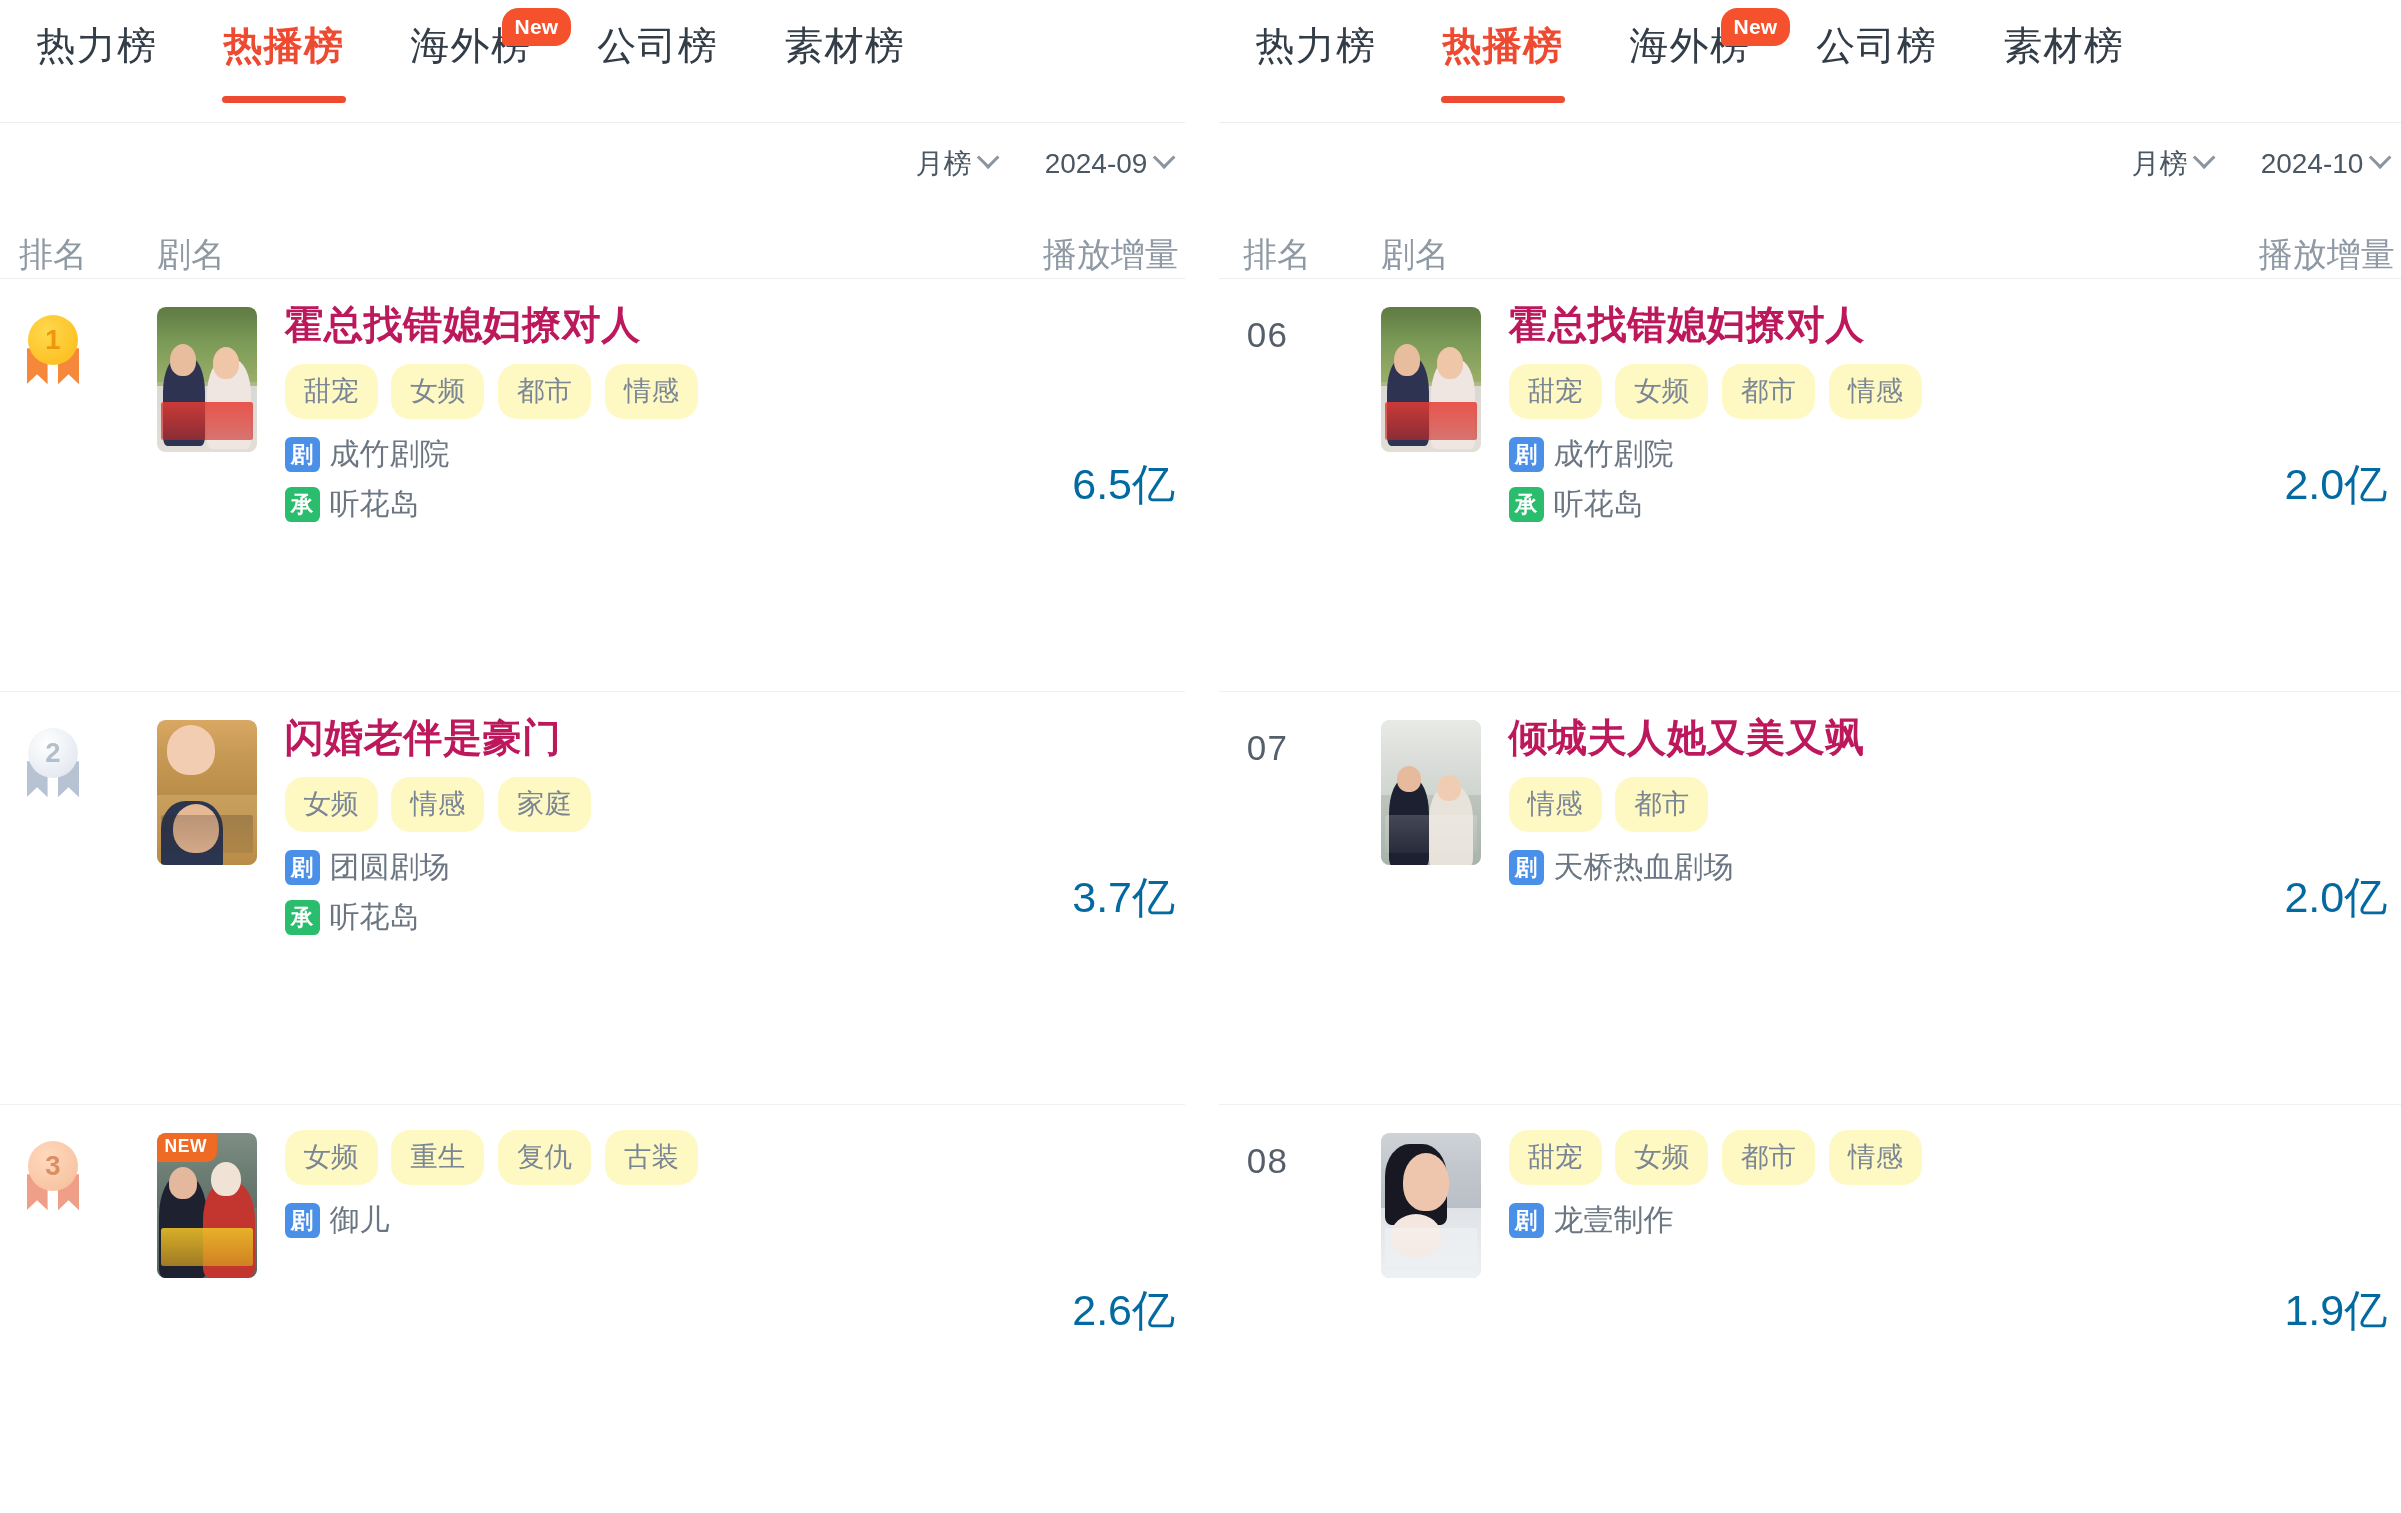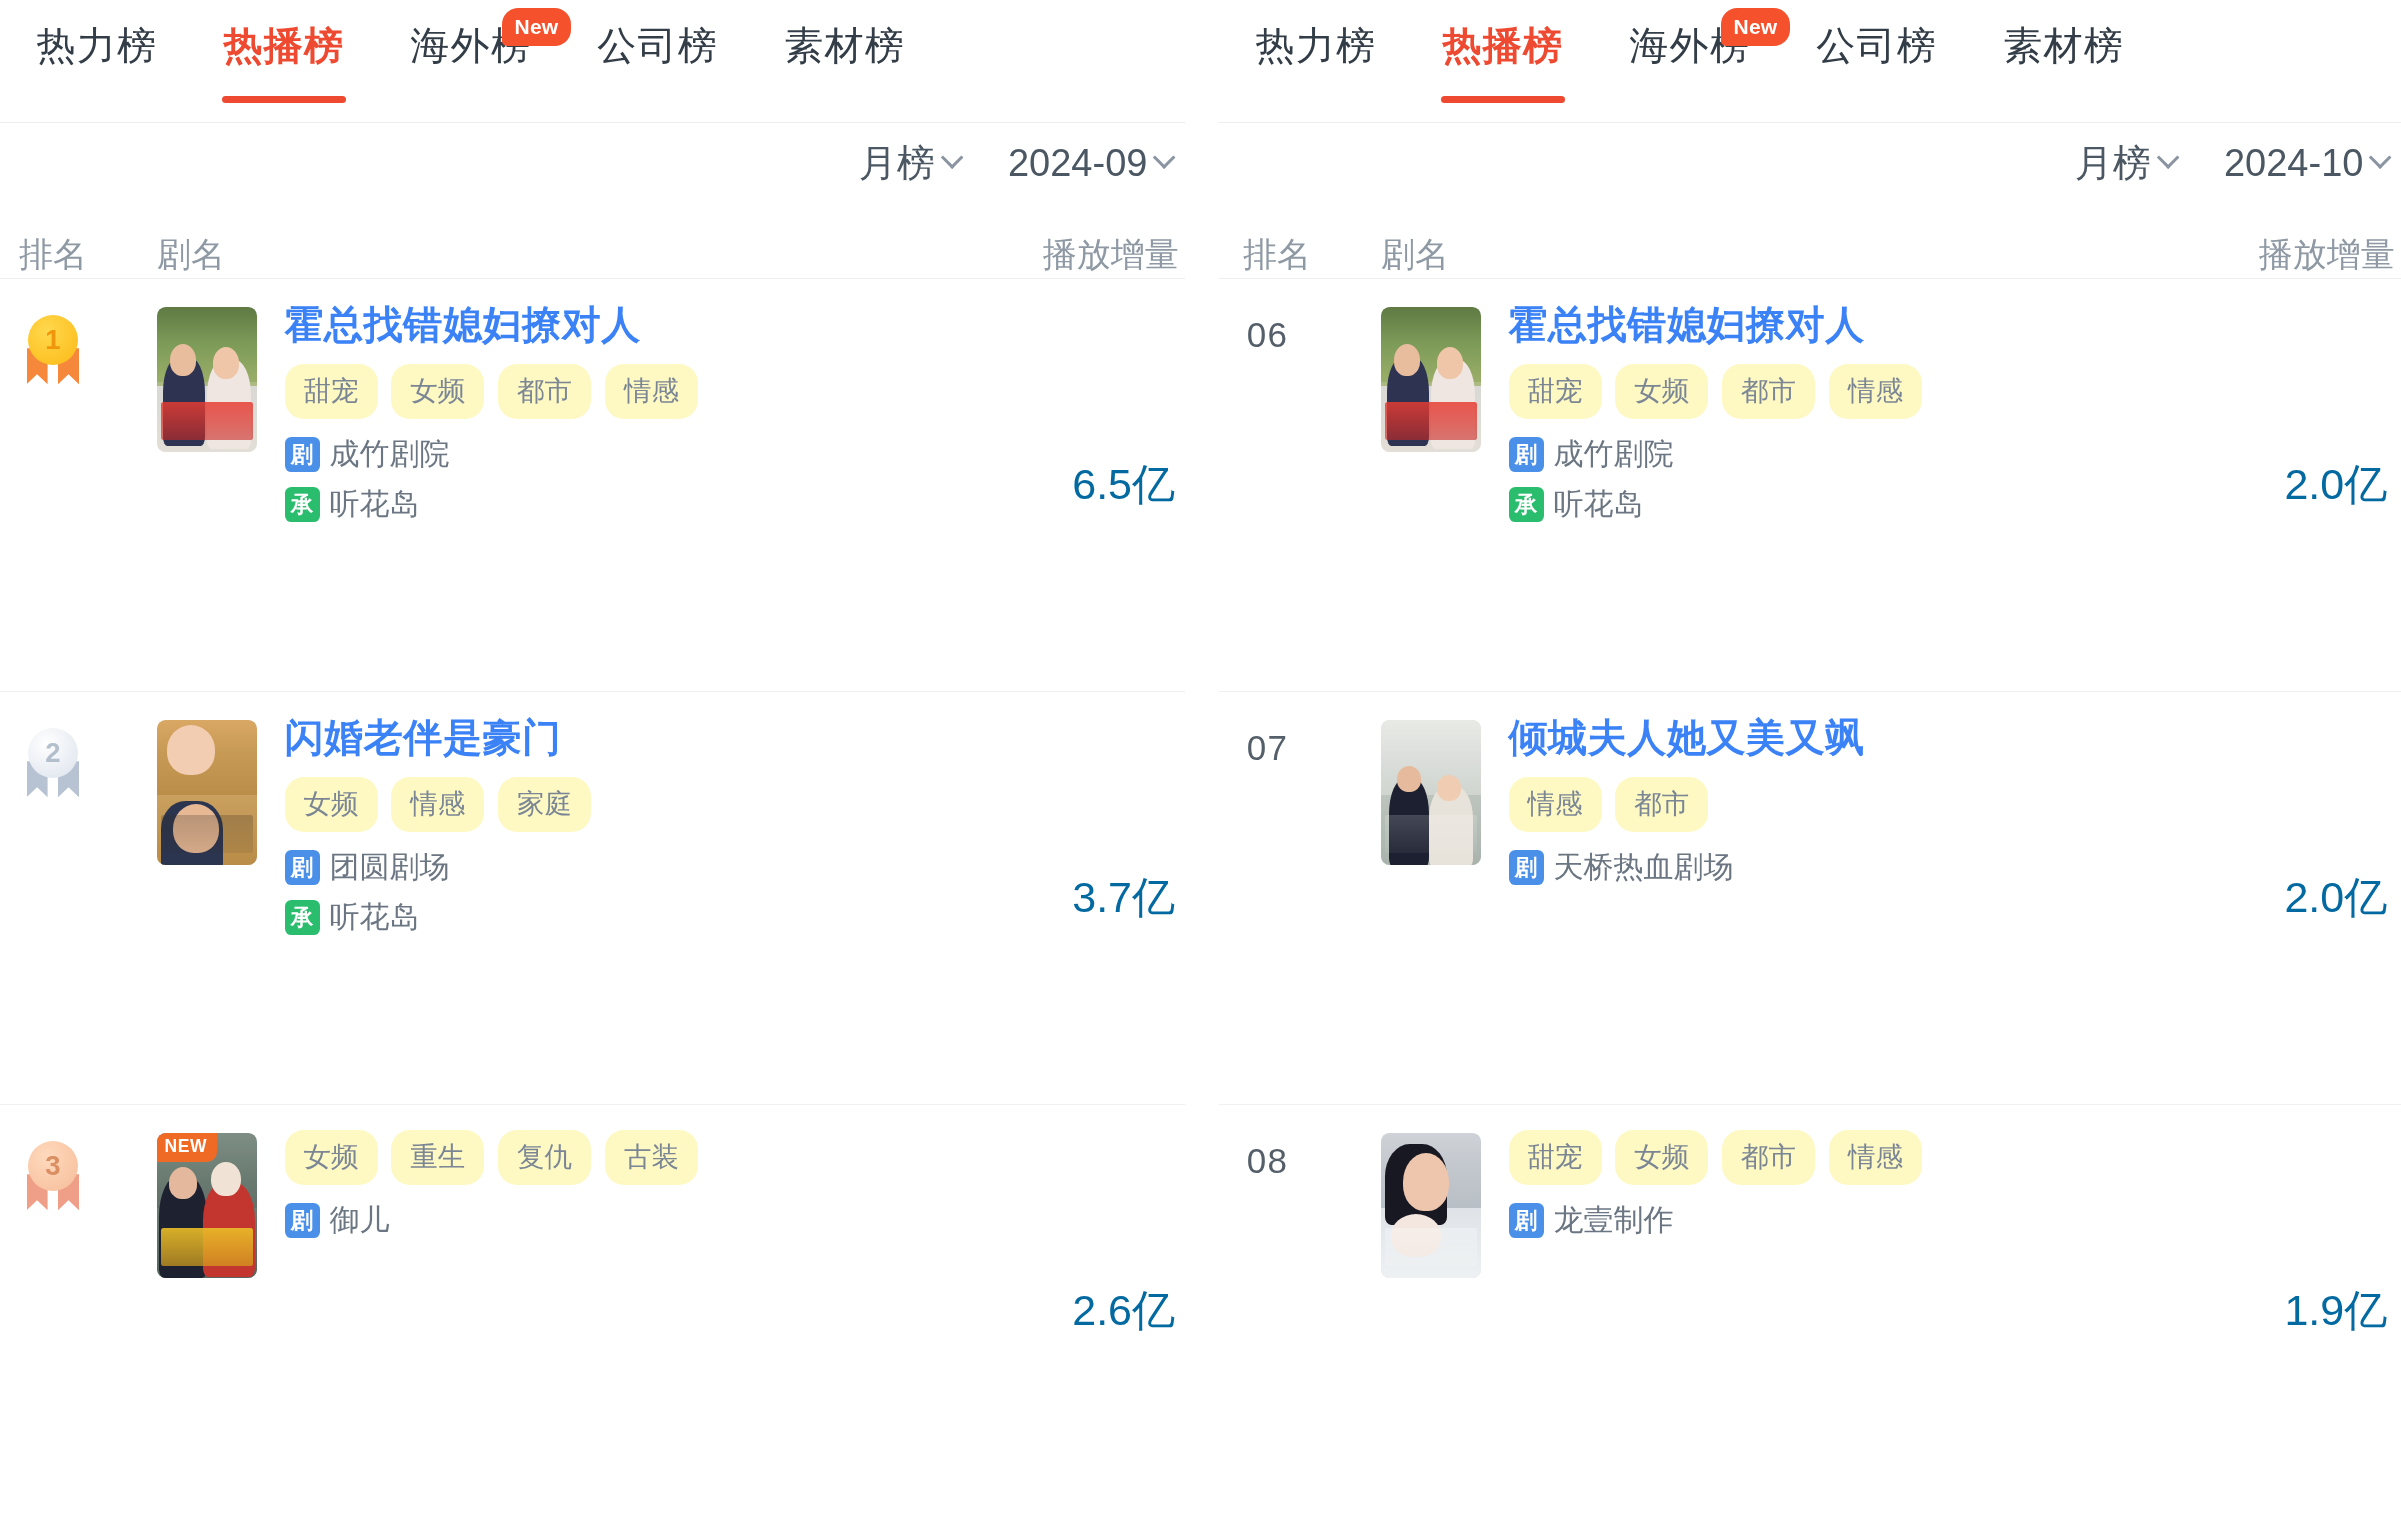--- a/index.html
+++ b/index.html
@@ -71,21 +71,21 @@
     justify-content: flex-end;
     align-items: center;
     height: 81px;
     padding-right: 12.5px;
     gap: 48px;
   }
   .filter {
     display: flex;
     align-items: center;
     gap: 8.8px;
-    font-size: 38px;
+    font-size: 28px;
     color: #4b5763;
     cursor: pointer;
     white-space: nowrap;
   }
   .filter .chev {
     display: inline-block;
     width: 16.3px; height: 16.3px;
     border-right: 3.1px solid #8a95a1;
     border-bottom: 3.1px solid #8a95a1;
     transform: rotate(45deg) translate(-3.8px,-3.8px);
@@ -194,21 +194,21 @@
 
   .info {
     flex: 1;
     padding-left: 27.5px;
     padding-right: 188px;
     min-width: 0;
   }
   .drama-title {
     font-size: 39px;
     font-weight: 700;
-    color: #3b82f6;
+    color: #be185d;
     letter-spacing: 0.6px;
     line-height: 1.1;
     margin-bottom: 17.5px;
     white-space: nowrap;
   }
   .tags { display: flex; flex-wrap: wrap; gap: 13.8px 13.8px; margin-bottom: 15px; max-width: 638px; }
   .tag {
     background: #fef9c3;
     color: #7b8695;
     font-size: 27.5px;

